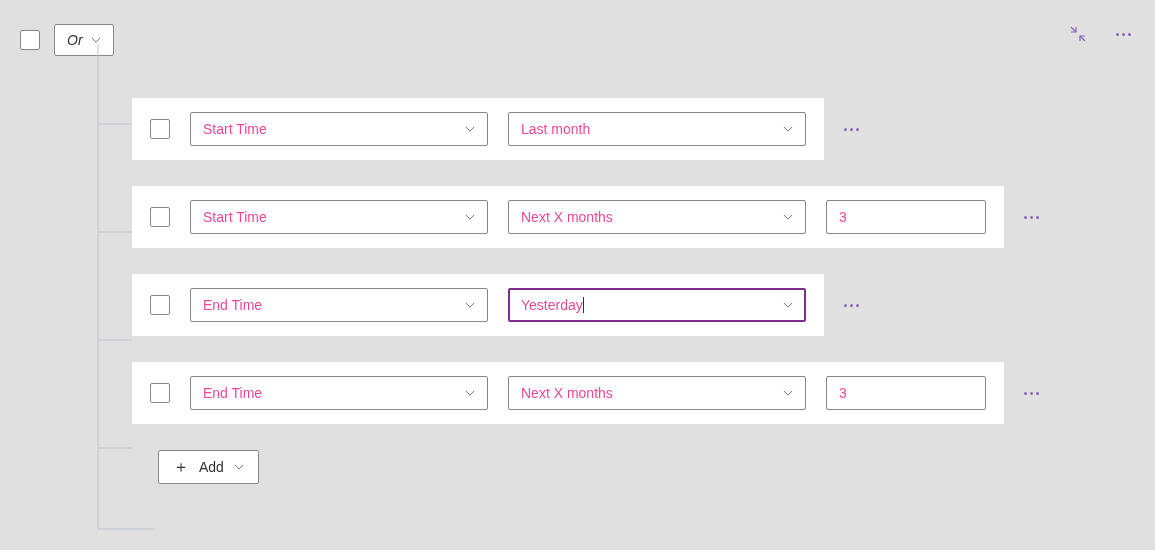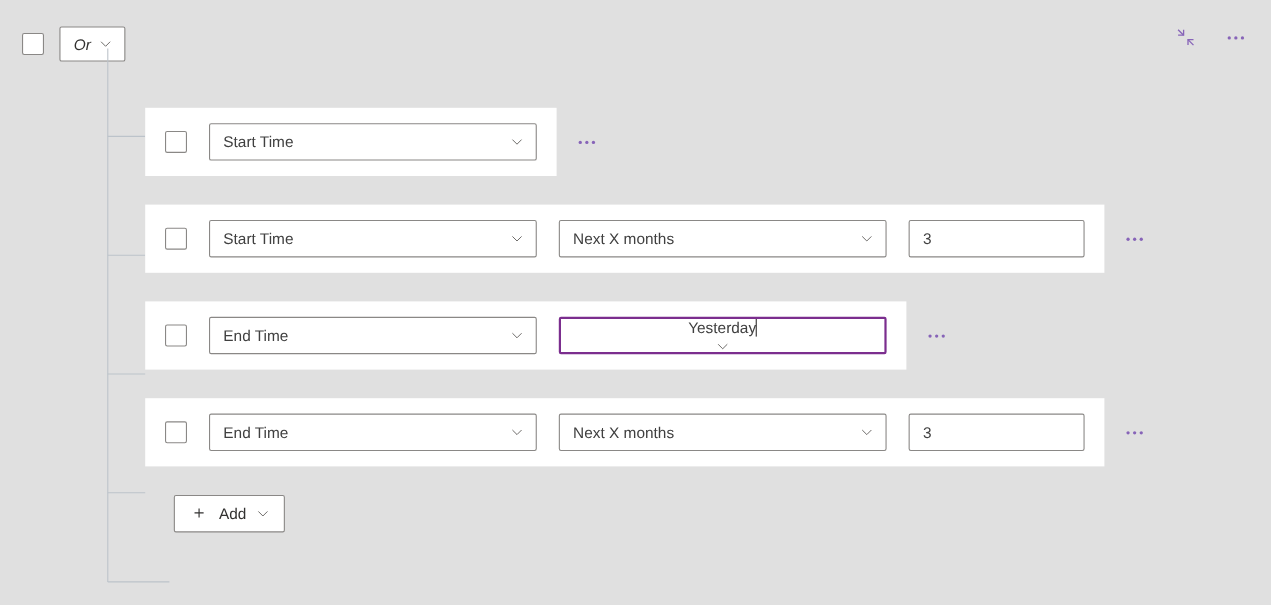--- a/index.html
+++ b/index.html
@@ -57,27 +57,26 @@
       box-shadow: 0 0 0 rgba(0,0,0,0);
     }
     .select, .text-input {
       display:flex; align-items:center; justify-content:space-between;
       border:1px solid #8a8886;
       border-radius:2px;
       background:#fff;
       height:34px;
       padding: 0 12px;
       font-size:14px;
-      color:#404040;
+      color:#ec4899;
       cursor:pointer;
     }
     .select.focused {
       border: 2px solid #7b2e8e;
       padding: 0 11px;
-      flex-direction: column;
     }
     .select-field { width: 298px; }
     .select-op   { width: 298px; }
     .text-input { width: 160px; cursor: text; }
     .caret { color:#605e5c; }
     .add-button {
       display:inline-flex; align-items:center; gap:10px;
       border:1px solid #8a8886;
       border-radius:2px;
       background:#fff;
@@ -133,20 +132,28 @@
       <div class="card">
         <div class="checkbox"></div>
         <div class="select select-field">
           <span>Start Time</span>
           <span class="chev caret">
               <svg width="12" height="8" viewBox="0 0 12 8">
                 <path d="M1 1.5 L6 6.5 L11 1.5" stroke="#605e5c" stroke-width="1" fill="none"></path>
               </svg>
             </span>
         </div>
+        <div class="select select-op">
+          <span>Last month</span>
+          <span class="chev caret">
+              <svg width="12" height="8" viewBox="0 0 12 8">
+                <path d="M1 1.5 L6 6.5 L11 1.5" stroke="#605e5c" stroke-width="1" fill="none"></path>
+              </svg>
+            </span>
+        </div>
       </div>
       <div class="more">
           <span></span>
           <span></span>
           <span></span>
         </div>
     </div>
 
     <div class="row-wrap">
       <div class="card">

